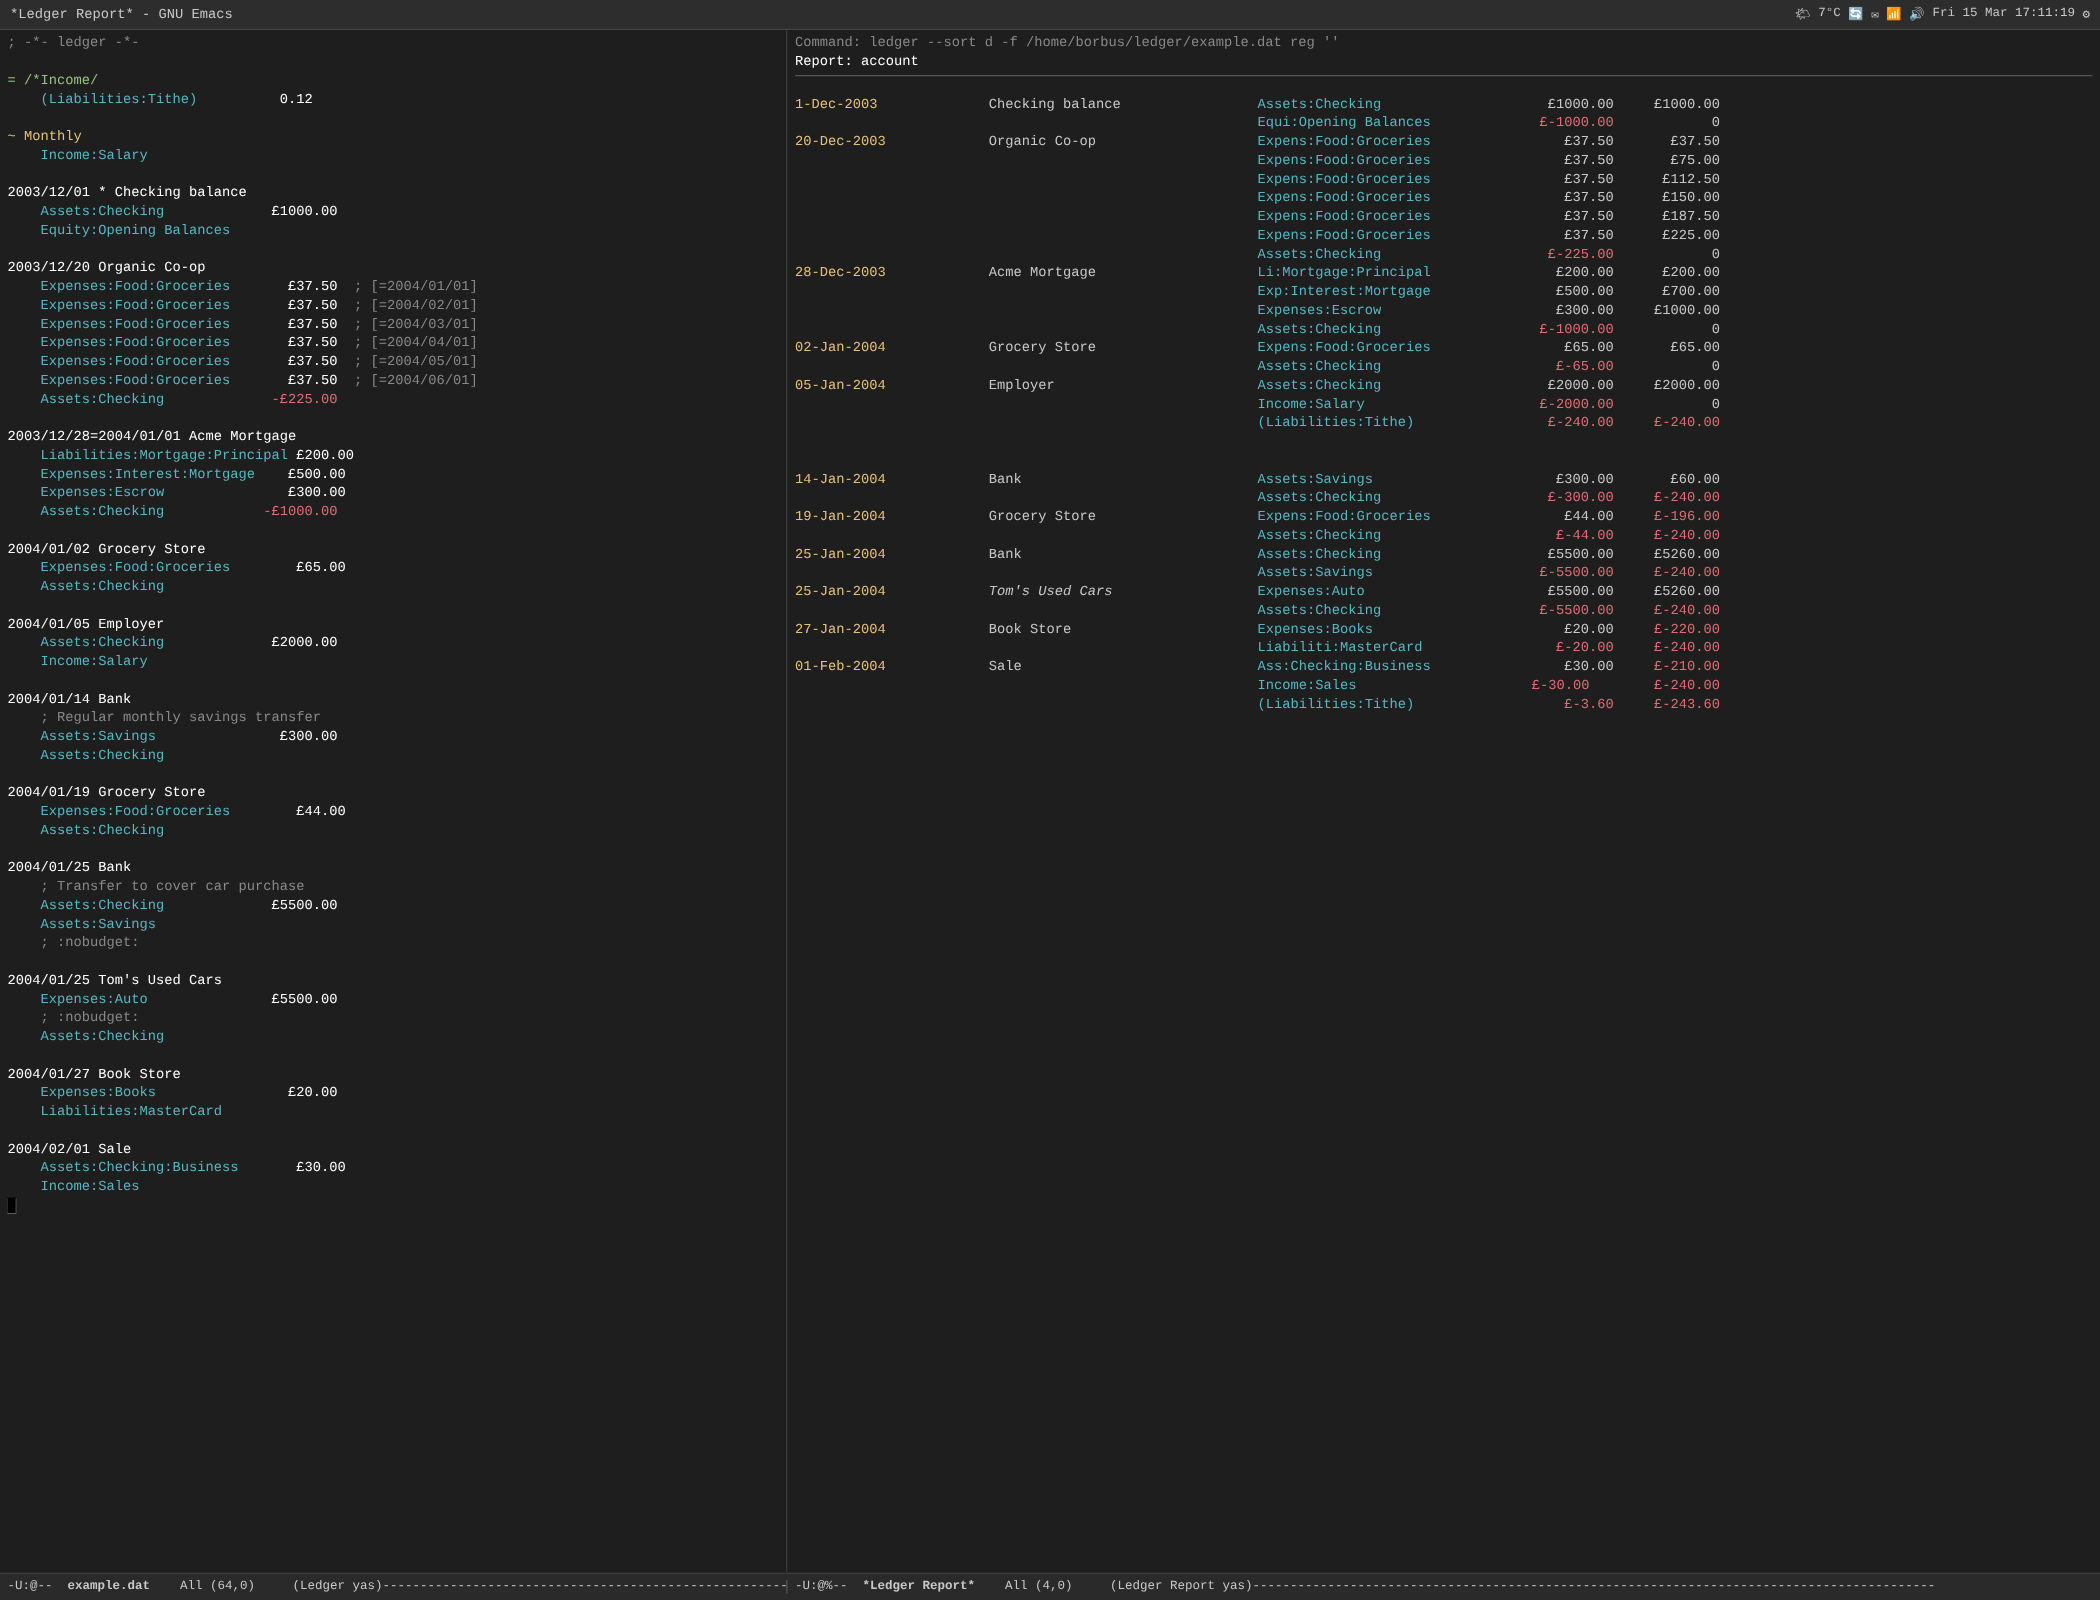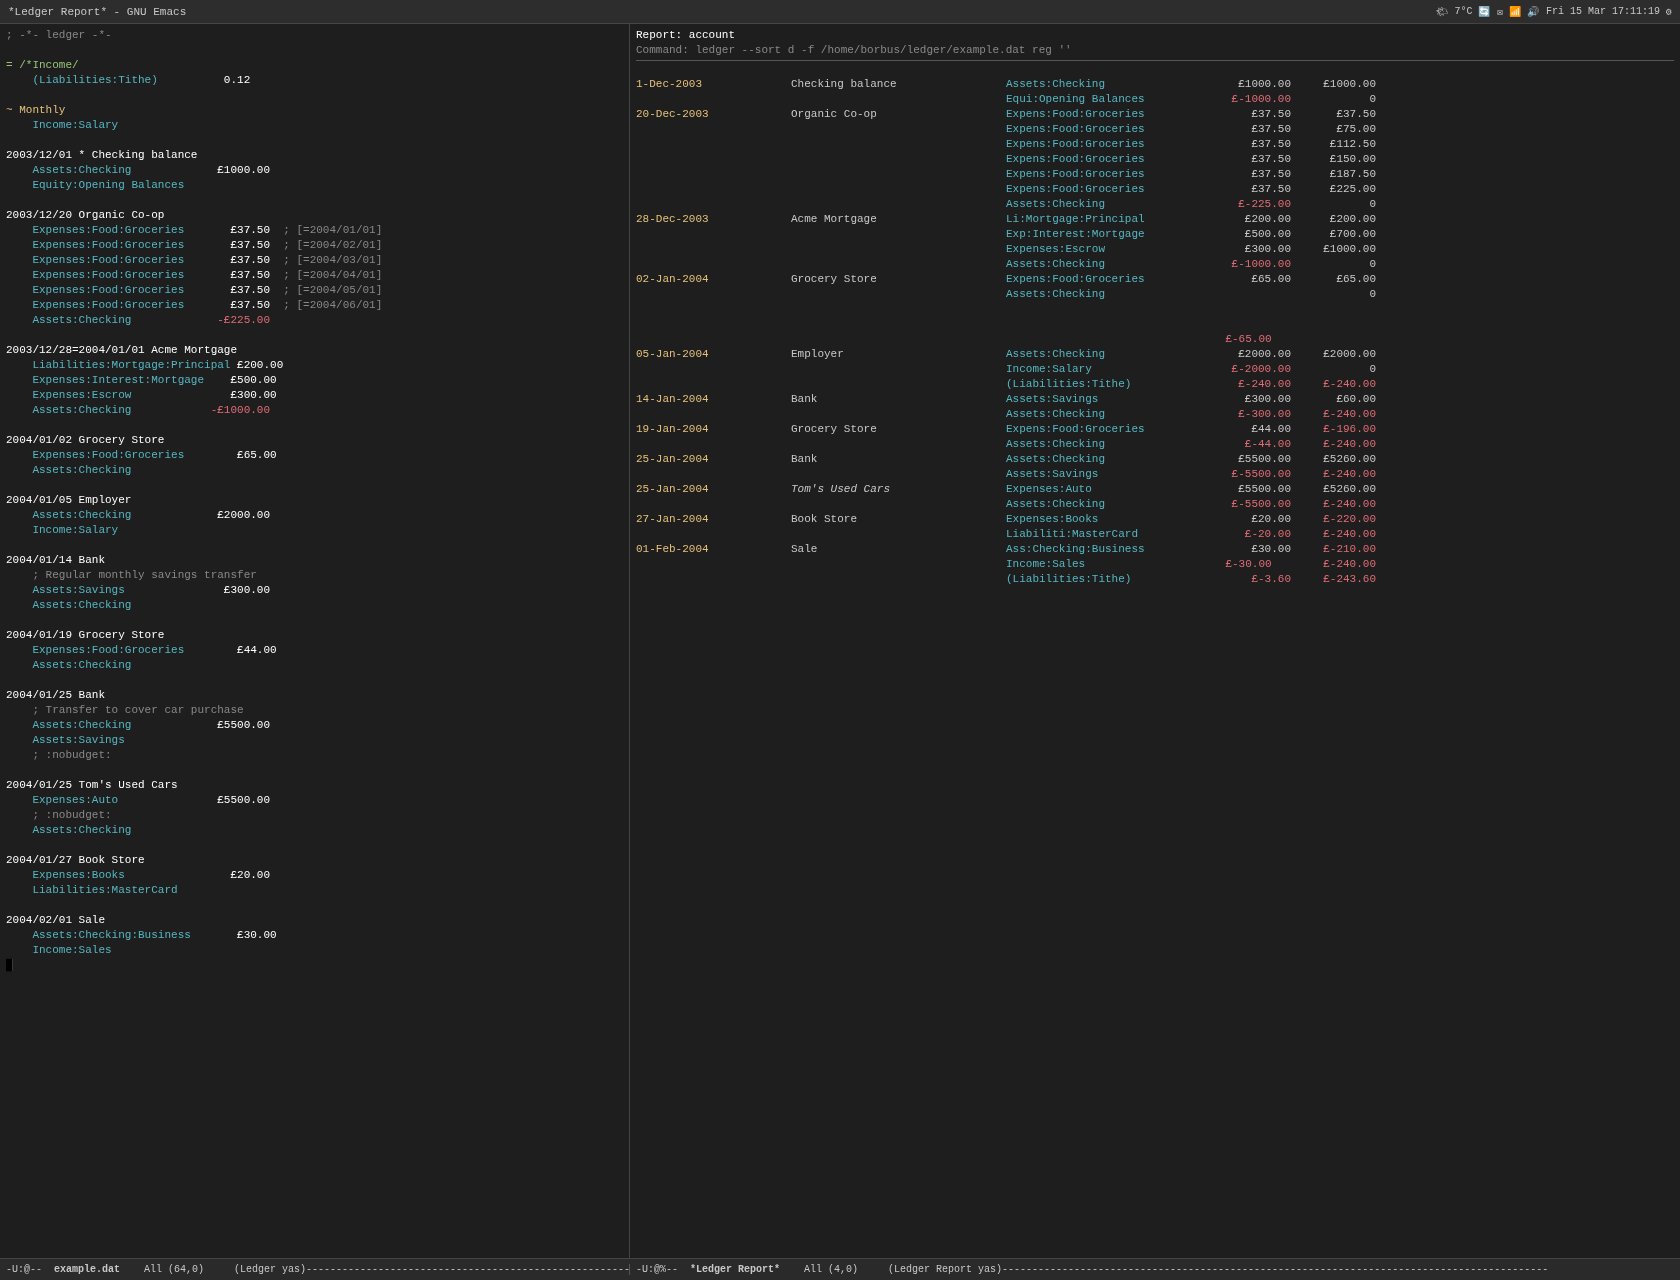--- a/index.html
+++ b/index.html
@@ -165,22 +165,22 @@
     <div class="code-line">    <span class="cyan">Expenses:Books</span>                <span class="white">£20.00</span></div>
     <div class="code-line">    <span class="cyan">Liabilities:MasterCard</span></div>
     <div class="code-line">&nbsp;</div>
     <div class="code-line"><span class="white">2004/02/01 Sale</span></div>
     <div class="code-line">    <span class="cyan">Assets:Checking:Business</span>       <span class="white">£30.00</span></div>
     <div class="code-line">    <span class="cyan">Income:Sales</span></div>
     <div class="code-line"><span style="background:#888;color:#000;">█</span></div>
   </div>
 
   <div class="right-pane">
+    <div class="code-line dim">Command: ledger --sort d -f /home/borbus/ledger/example.dat reg ''</div>
     <div class="code-line white">Report: account</div>
-    <div class="code-line dim">Command: ledger --sort d -f /home/borbus/ledger/example.dat reg ''</div>
     <div class="code-line"><span class="dim" style="display:inline-block;width:100%;border-top:1px solid #555;margin-top:2px;margin-bottom:1px;">&nbsp;</span></div>
 
     <div style="display:flex;line-height:15px;">
       <span style="width:155px;color:#e5c07b;">1-Dec-2003</span>
       <span style="width:215px;color:#c8c8c8;">Checking balance</span>
       <span style="width:200px;color:#56b6c2;">Assets:Checking</span>
       <span style="width:85px;text-align:right;color:#c8c8c8;">£1000.00</span>
       <span style="width:85px;text-align:right;color:#c8c8c8;">£1000.00</span>
     </div>
     <div style="display:flex;line-height:15px;">
@@ -271,21 +271,21 @@
       <span style="width:155px;color:#e5c07b;">02-Jan-2004</span>
       <span style="width:215px;color:#c8c8c8;">Grocery Store</span>
       <span style="width:200px;color:#56b6c2;">Expens:Food:Groceries</span>
       <span style="width:85px;text-align:right;color:#c8c8c8;">£65.00</span>
       <span style="width:85px;text-align:right;color:#c8c8c8;">£65.00</span>
     </div>
     <div style="display:flex;line-height:15px;">
       <span style="width:155px;"></span>
       <span style="width:215px;"></span>
       <span style="width:200px;color:#56b6c2;">Assets:Checking</span>
-      <span style="width:85px;text-align:center;color:#e06c75;margin-top:45px;">£-65.00</span>
+      <span style="width:85px;text-align:right;color:#e06c75;">£-65.00</span>
       <span style="width:85px;text-align:right;color:#c8c8c8;">0</span>
     </div>
     <div style="display:flex;line-height:15px;">
       <span style="width:155px;color:#e5c07b;">05-Jan-2004</span>
       <span style="width:215px;color:#c8c8c8;">Employer</span>
       <span style="width:200px;color:#56b6c2;">Assets:Checking</span>
       <span style="width:85px;text-align:right;color:#c8c8c8;">£2000.00</span>
       <span style="width:85px;text-align:right;color:#c8c8c8;">£2000.00</span>
     </div>
     <div style="display:flex;line-height:15px;">
@@ -295,21 +295,21 @@
       <span style="width:85px;text-align:right;color:#e06c75;">£-2000.00</span>
       <span style="width:85px;text-align:right;color:#c8c8c8;">0</span>
     </div>
     <div style="display:flex;line-height:15px;">
       <span style="width:155px;"></span>
       <span style="width:215px;"></span>
       <span style="width:200px;color:#56b6c2;">(Liabilities:Tithe)</span>
       <span style="width:85px;text-align:right;color:#e06c75;">£-240.00</span>
       <span style="width:85px;text-align:right;color:#e06c75;">£-240.00</span>
     </div>
-    <div style="display:flex;line-height:15px;">
+    <div style="display:flex;line-height:15px;margin-top:30px;">
       <span style="width:155px;color:#e5c07b;">14-Jan-2004</span>
       <span style="width:215px;color:#c8c8c8;">Bank</span>
       <span style="width:200px;color:#56b6c2;">Assets:Savings</span>
       <span style="width:85px;text-align:right;color:#c8c8c8;">£300.00</span>
       <span style="width:85px;text-align:right;color:#c8c8c8;">£60.00</span>
     </div>
     <div style="display:flex;line-height:15px;">
       <span style="width:155px;"></span>
       <span style="width:215px;"></span>
       <span style="width:200px;color:#56b6c2;">Assets:Checking</span>

